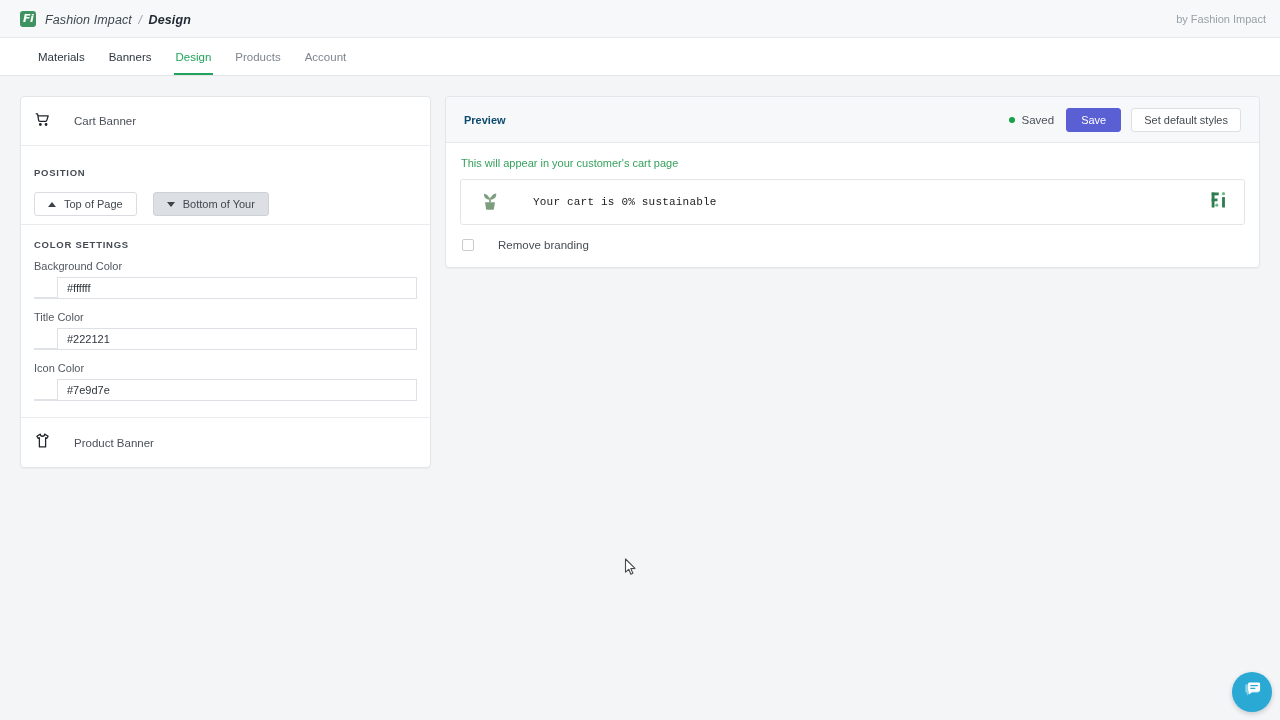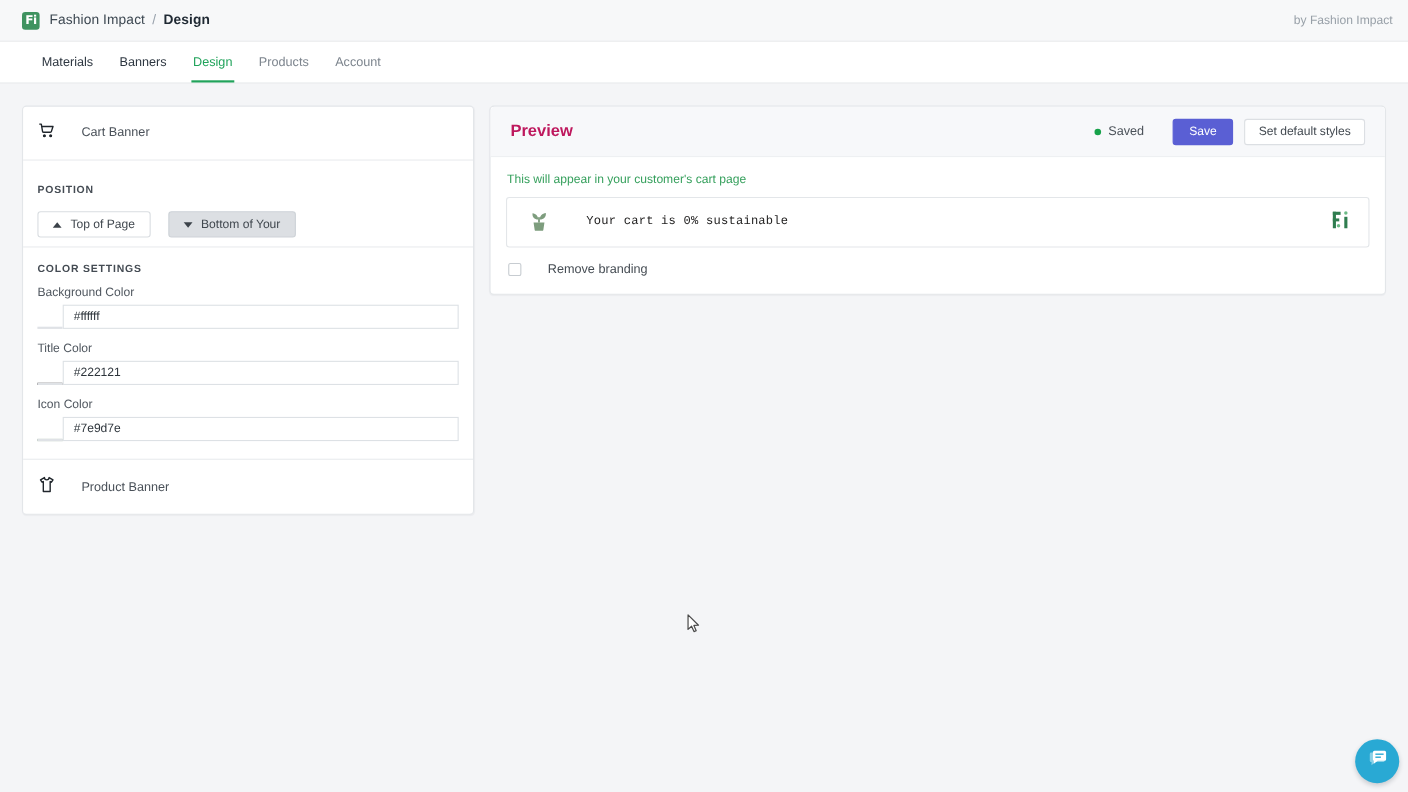--- a/index.html
+++ b/index.html
@@ -12,21 +12,21 @@
 
   
   .topbar {
     height: 38px;
     background: #f7f8f9;
     border-bottom: 1px solid #e6e8ea;
     display: flex;
     align-items: center;
     padding: 0 14px 0 20px;
   }
-  .brand { display: flex; align-items: flex-start; gap: 9px; }
+  .brand { display: flex; align-items: flex-end; gap: 9px; font-style: italic; }
   .logo-mark {
     width: 16px; height: 16px;
     border-radius: 3px;
     background: #3f9360;
     position: relative;
     flex: 0 0 auto;
   }
   .logo-mark .lm-f {
     position: absolute; left: 3px; top: 2.5px;
     color: #ffffff; font-size: 11px; line-height: 11px;
@@ -184,34 +184,34 @@
     font-size: 11px;
     color: #2d343b;
     padding: 0 9px;
     outline: none;
     height: 22px;
   }
 
   
   .preview { flex: 1 1 auto; max-width: 821px; }
   .preview .card-head { height: 46px; }
-  .preview-title { font-size: 15px; font-weight: 700; color: #be185d; }
+  .preview-title { font-size: 11px; font-weight: 700; color: #0c4a6e; }
   .head-actions {
     margin-left: auto;
     display: flex;
     align-items: center;
     gap: 10px;
   }
   .saved-chip {
     display: inline-flex;
     align-items: center;
     gap: 7px;
     font-size: 11.5px;
     color: #4a5158;
-    margin-right: 16px;
+    margin-right: 2px;
   }
   .dot-green {
     width: 6px; height: 6px;
     border-radius: 50%;
     background: #17a24a;
   }
   .btn-save {
     background: #5a5fd4;
     border: 1px solid #5a5fd4;
     color: #ffffff;

